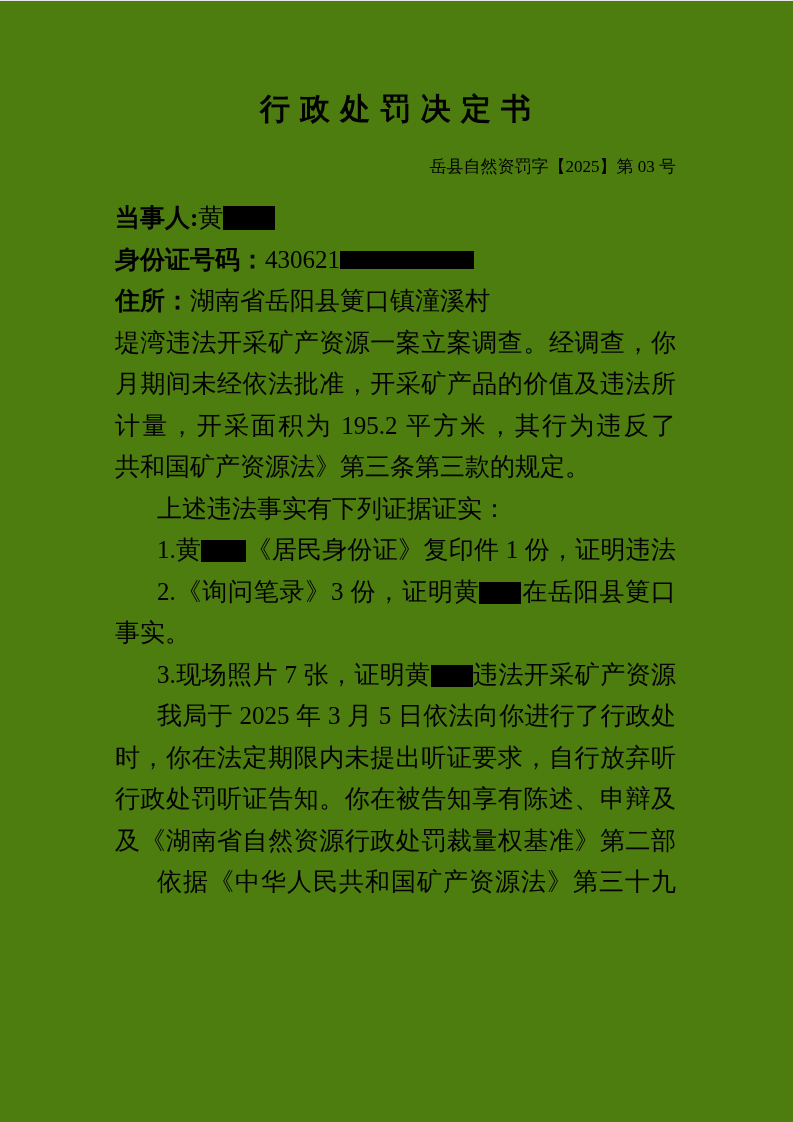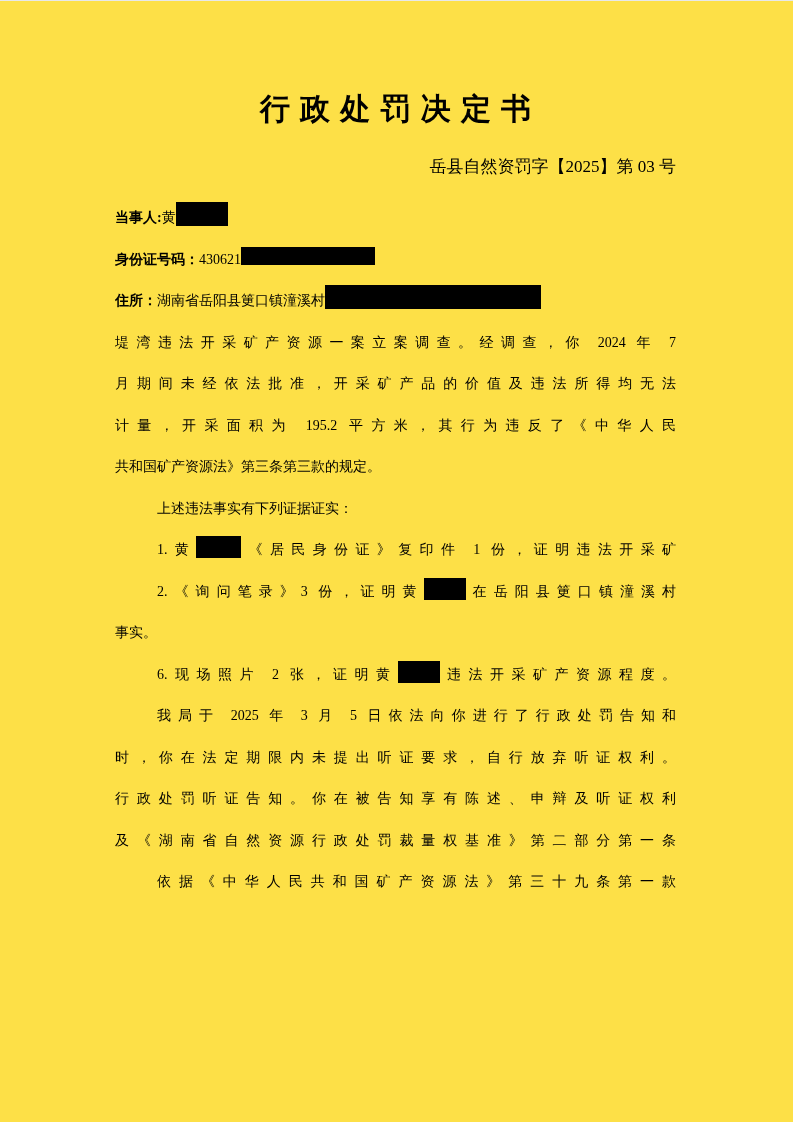--- a/index.html
+++ b/index.html
@@ -4,21 +4,21 @@
 <style>
   html, body {
     margin: 0;
     padding: 0;
     background: #ffffff;
   }
   .page {
     position: relative;
     width: 793px;
     height: 1122px;
-    background: #fde047;
+    background: #4d7c0f;
     overflow: hidden;
     border-top: 1px solid #e8e8e8;
     font-family: "Liberation Serif", "DejaVu Serif", serif;
     color: #000000;
     box-sizing: border-box;
   }
   .doc {
     padding: 86px 117px 0 115px;
   }
   .doc-title {
@@ -33,21 +33,21 @@
   .doc-number {
     margin-top: 22px;
     font-size: 17px;
     line-height: 28px;
     text-align: right;
   }
   .fields {
     margin-top: 16px;
   }
   .line {
-    font-size: 14px;
+    font-size: 25px;
     line-height: 41.5px;
     height: 41.5px;
     overflow: hidden;
     white-space: nowrap;
   }
   .jl {
     white-space: normal;
     text-align: justify;
     text-align-last: justify;
   }
@@ -114,21 +114,21 @@
 
     <div>
       <div class="line jl ind">
         <span>2.《询问笔录》3 份，证明黄</span><span class="rd rd-name-c"></span><span>在岳阳县筻口镇潼溪村</span>
       </div>
       <div class="line sl">事实。</div>
     </div>
 
     <div>
       <div class="line jl ind">
-        <span>6.现场照片 2 张，证明黄</span><span class="rd rd-name-c"></span><span>违法开采矿产资源程度。</span>
+        <span>3.现场照片 7 张，证明黄</span><span class="rd rd-name-c"></span><span>违法开采矿产资源程度。</span>
       </div>
     </div>
 
     <div>
       <div class="line jl ind">我局于 2025 年 3 月 5 日依法向你进行了行政处罚告知和</div>
       <div class="line jl">时，你在法定期限内未提出听证要求，自行放弃听证权利。</div>
       <div class="line jl">行政处罚听证告知。你在被告知享有陈述、申辩及听证权利</div>
     </div>
 
     <div>

